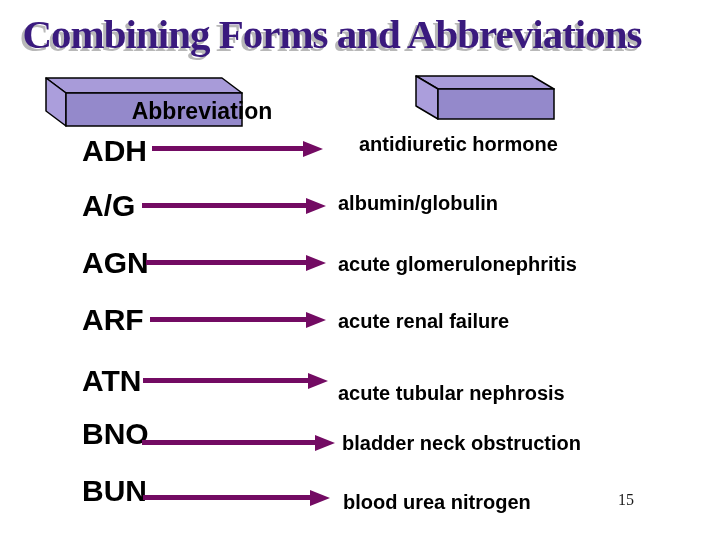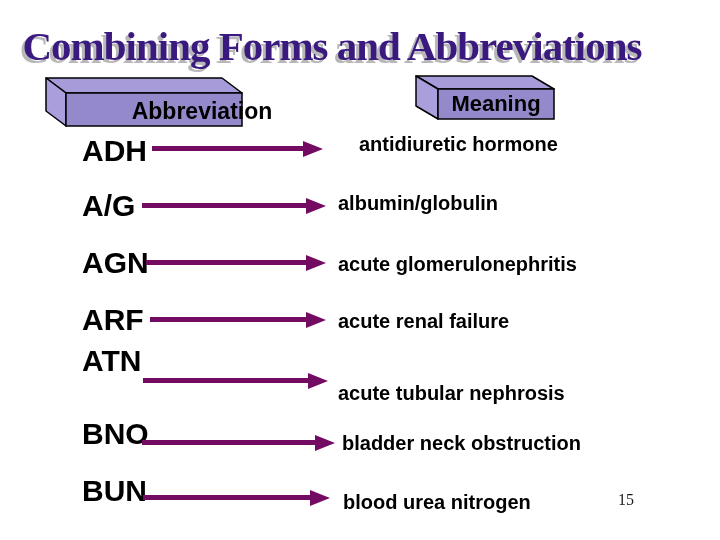--- a/index.html
+++ b/index.html
@@ -12,21 +12,20 @@
 
   
   .slide-title{
     position:absolute;top:10px;left:0;width:664px;
     text-align:center;
     font-family:"Liberation Serif","DejaVu Serif",serif;
     font-weight:bold;font-size:41px;letter-spacing:-1px;
     color:#3a1a7e;
     text-shadow:-3px 3px 0 #b8b8b8;
     white-space:nowrap;
-    margin-top:12px;
   }
 
   
   .cube{position:absolute;}
   .cube svg{position:absolute;left:0;top:0;display:block;}
   .cube-label{
     position:absolute;display:flex;align-items:center;justify-content:center;
     font-weight:bold;color:#000;
   }
   .cube-abbr{left:45px;top:75px;width:200px;height:53px;}
@@ -49,21 +48,21 @@
     position:absolute;right:0;top:0;width:0;height:0;
     border-top:8px solid transparent;border-bottom:8px solid transparent;
     border-left:20px solid #730b63;
   }
 
   
   .r0 .abbr{top:136px;} .r0 .arrow{left:152px;top:141px;width:171px;} .r0 .meaning{left:337px;top:131px;margin-left:22px;}
   .r1 .abbr{top:191px;} .r1 .arrow{left:142px;top:198px;width:184px;} .r1 .meaning{left:338px;top:190px;}
   .r2 .abbr{top:248px;} .r2 .arrow{left:146px;top:255px;width:180px;} .r2 .meaning{left:338px;top:251px;text-align:center;}
   .r3 .abbr{top:305px;} .r3 .arrow{left:150px;top:312px;width:176px;} .r3 .meaning{left:338px;top:308px;}
-  .r4 .abbr{top:346px;} .r4 .arrow{left:143px;top:373px;width:185px;} .r4 .meaning{left:338px;top:380px;}
+  .r4 .abbr{top:366px;} .r4 .arrow{left:143px;top:373px;width:185px;} .r4 .meaning{left:338px;top:380px;}
   .r5 .abbr{top:419px;} .r5 .arrow{left:142px;top:435px;width:193px;} .r5 .meaning{left:342px;top:430px;}
   .r6 .abbr{top:476px;} .r6 .arrow{left:143px;top:490px;width:187px;} .r6 .meaning{left:343px;top:489px;}
 
   .page-number{
     position:absolute;left:618px;top:491px;
     font-family:"Liberation Serif","DejaVu Serif",serif;
     font-size:16px;color:#1a1a1a;
   }
 </style>
 </head>
@@ -81,21 +80,20 @@
     </svg>
     <span class="cube-label">Abbreviation</span>
   </div>
 
   <div class="cube cube-meaning">
     <svg width="142" height="48" viewBox="0 0 142 48">
       <polygon points="1,3 117,3 139,16 23,16" fill="#a89bd9" stroke="#000000" stroke-width="1.5" stroke-linejoin="round"></polygon>
       <polygon points="1,3 23,16 23,46 1,33" fill="#ab9edc" stroke="#000000" stroke-width="1.5" stroke-linejoin="round"></polygon>
       <rect x="23" y="16" width="116" height="30" fill="#9489cb" stroke="#000000" stroke-width="1.5"></rect>
     </svg>
-    <span class="cube-label">Meaning</span>
   </div>
 
   <div class="row r0">
     <span class="abbr">ADH</span>
     <div class="arrow">
         <div class="shaft"></div>
         <div class="head"></div>
       </div>
     <span class="meaning">antidiuretic hormone</span>
   </div>

